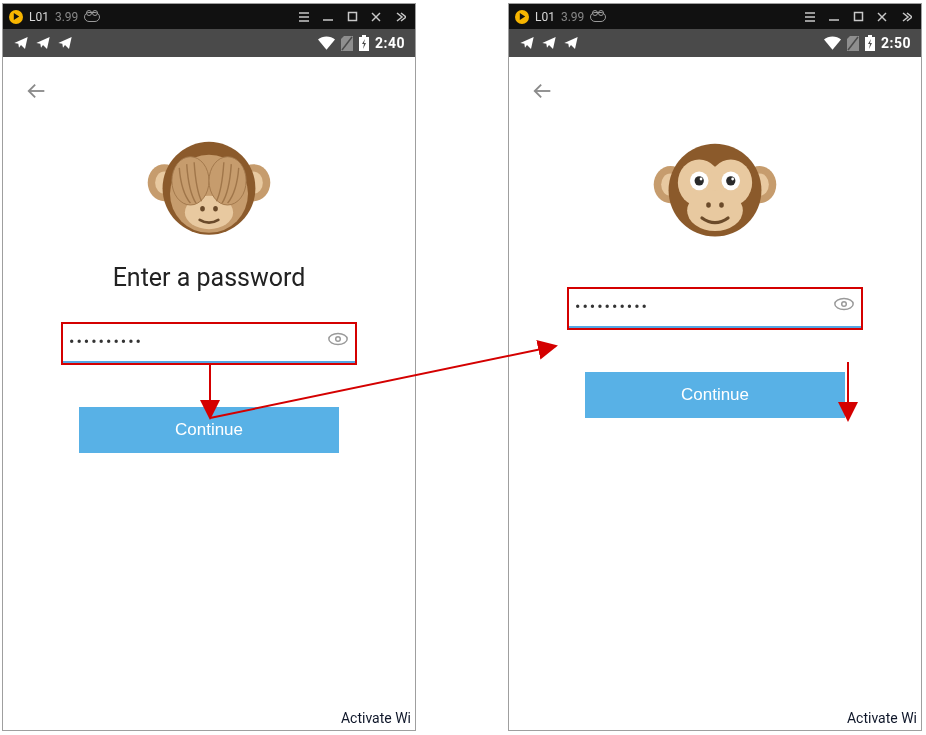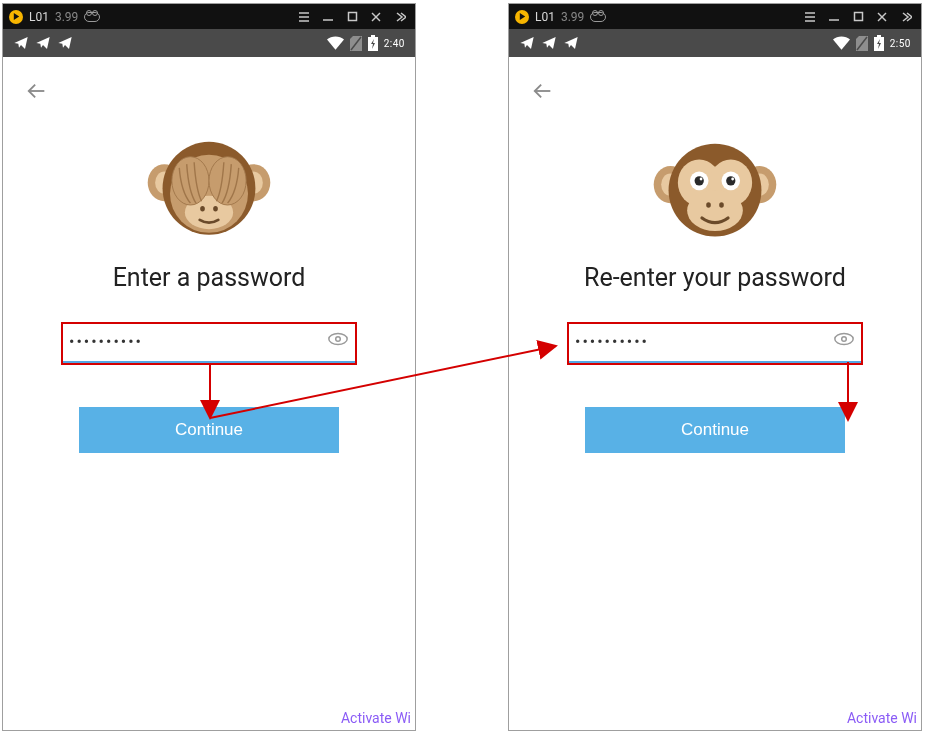--- a/index.html
+++ b/index.html
@@ -43,21 +43,21 @@
   .statusbar {
     height: 28px;
     background: #4a4a4a;
     color: #fff;
     display: flex;
     align-items: center;
     padding: 0 10px;
     gap: 6px;
   }
   .statusbar .right { margin-left:auto; display:flex; align-items:center; gap:6px; }
-  .statusbar .time { font-size: 10px; font-weight:400; letter-spacing:0.5px; }
+  .statusbar .time { font-size: 14px; font-weight:700; letter-spacing:0.5px; }
   .plane { width:16px; height:16px; }
 
   
   .content { position:relative; background:#fff; height: calc(100% - 25px - 28px); padding: 14px 16px 0; }
   .back { width:32px; height:32px; display:flex; align-items:center; justify-content:center; color:#777; cursor:pointer; margin-top:4px; margin-left:2px;}
   .emoji-wrap { display:flex; justify-content:center; margin-top:20px; }
   .emoji-wrap svg { width:130px; height:130px; }
   .title { text-align:center; font-size:25px; color:#222; margin-top:6px; font-weight:400; }
 
   .field-wrap { margin:32px auto 0; width:292px; position:relative; }
@@ -65,21 +65,21 @@
   .field {
     width:100%; border:none; border-bottom:2px solid #55a7e4; padding:8px 36px 10px 6px;
     font-size:16px; letter-spacing:2px; color:#333; background:transparent; outline:none;
     font-family:inherit;
   }
   .eye { position:absolute; right:6px; top:4px; width:22px; height:22px; color:#9a9a9a; cursor:pointer; }
 
   .btn { display:block; margin:44px auto 4px; width:260px; height:46px; background:#58b1e6; color:#fff;
     border:none; font-size:17px; font-weight:400; cursor:pointer; }
 
-  .watermark { position:absolute; bottom:4px; right:4px; color:#8b5cf6; font-size:14px; pointer-events:none; }
+  .watermark { position:absolute; bottom:4px; right:4px; color:#0f172a; font-size:14px; pointer-events:none; }
 
   
   .anno { position:absolute; inset:0; pointer-events:none; }
 </style>
 </head>
 <body>
 
 <div class="stage">
 
   <div class="phone left">
@@ -285,21 +285,20 @@
           <circle cx="87" cy="58" r="10" fill="#fff"></circle>
           <circle cx="53" cy="58" r="5" fill="#2a2a2a"></circle>
           <circle cx="87" cy="58" r="5" fill="#2a2a2a"></circle>
           <circle cx="55" cy="56" r="1.5" fill="#fff"></circle>
           <circle cx="89" cy="56" r="1.5" fill="#fff"></circle>
           <ellipse cx="63" cy="84" rx="2.5" ry="3" fill="#6a4a2a"></ellipse>
           <ellipse cx="77" cy="84" rx="2.5" ry="3" fill="#6a4a2a"></ellipse>
           <path d="M56 98 Q70 108 84 98" stroke="#6a4a2a" stroke-width="3.5" fill="none" stroke-linecap="round"></path>
         </svg>
       </div>
-      <div class="title">Re-enter your password</div>
 
       <div class="field-wrap hl">
         <input class="field" type="text" value="••••••••••" style="">
         <span class="eye">
           <svg viewBox="0 0 24 24" fill="none" stroke="#9a9a9a" stroke-width="1.6">
               <ellipse cx="12" cy="12" rx="10" ry="6"></ellipse>
               <circle cx="12" cy="12" r="2.5"></circle>
             </svg>
         </span>
       </div>

